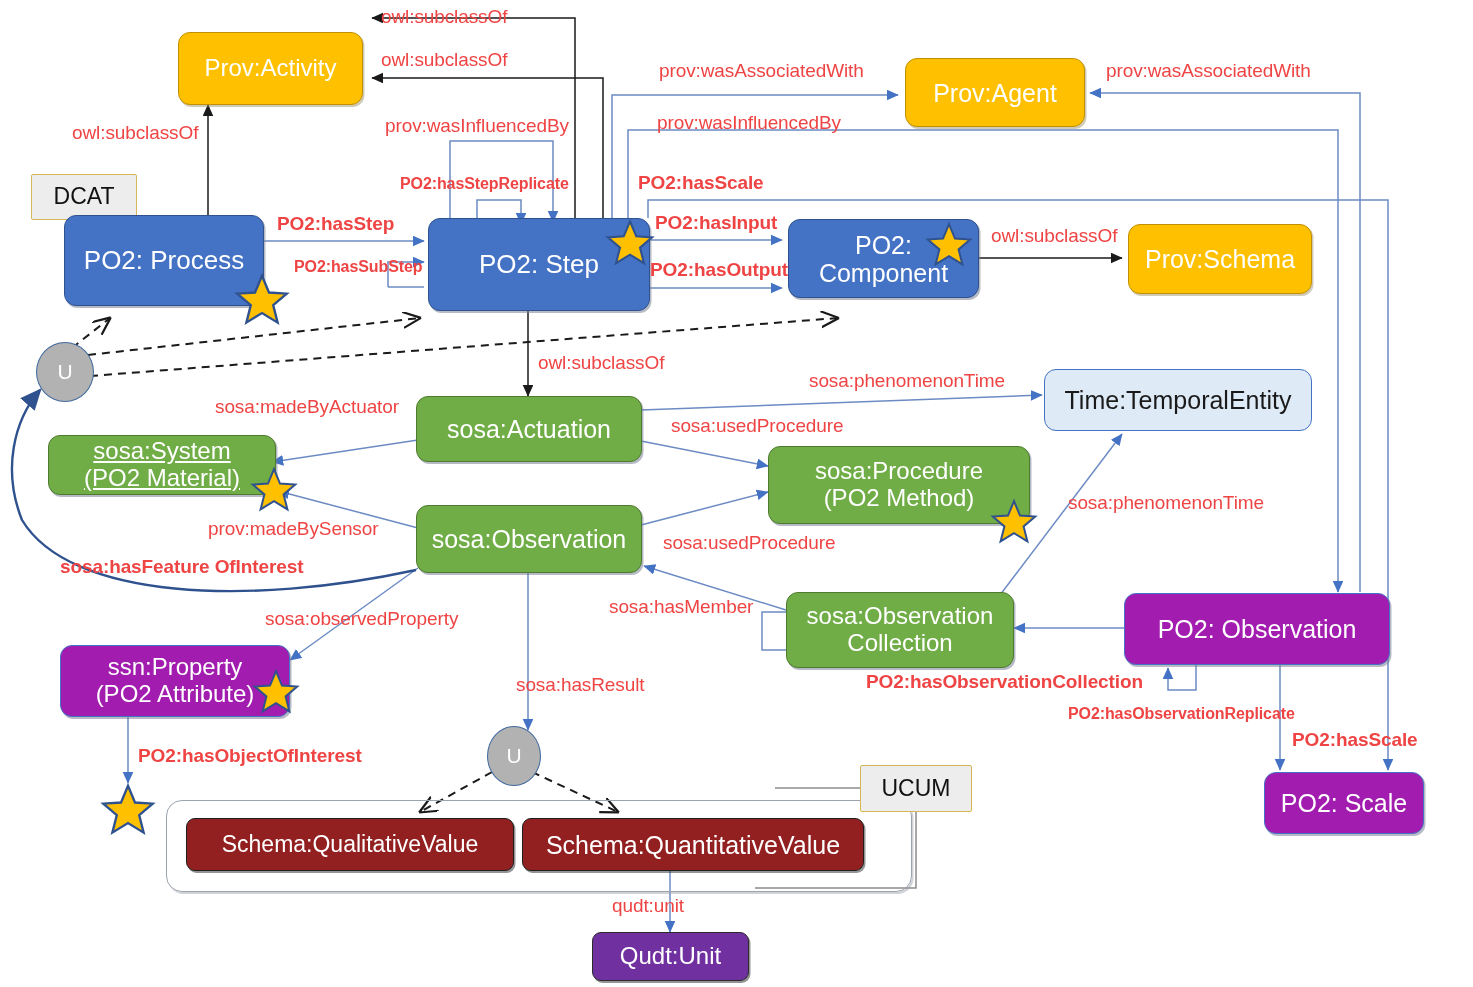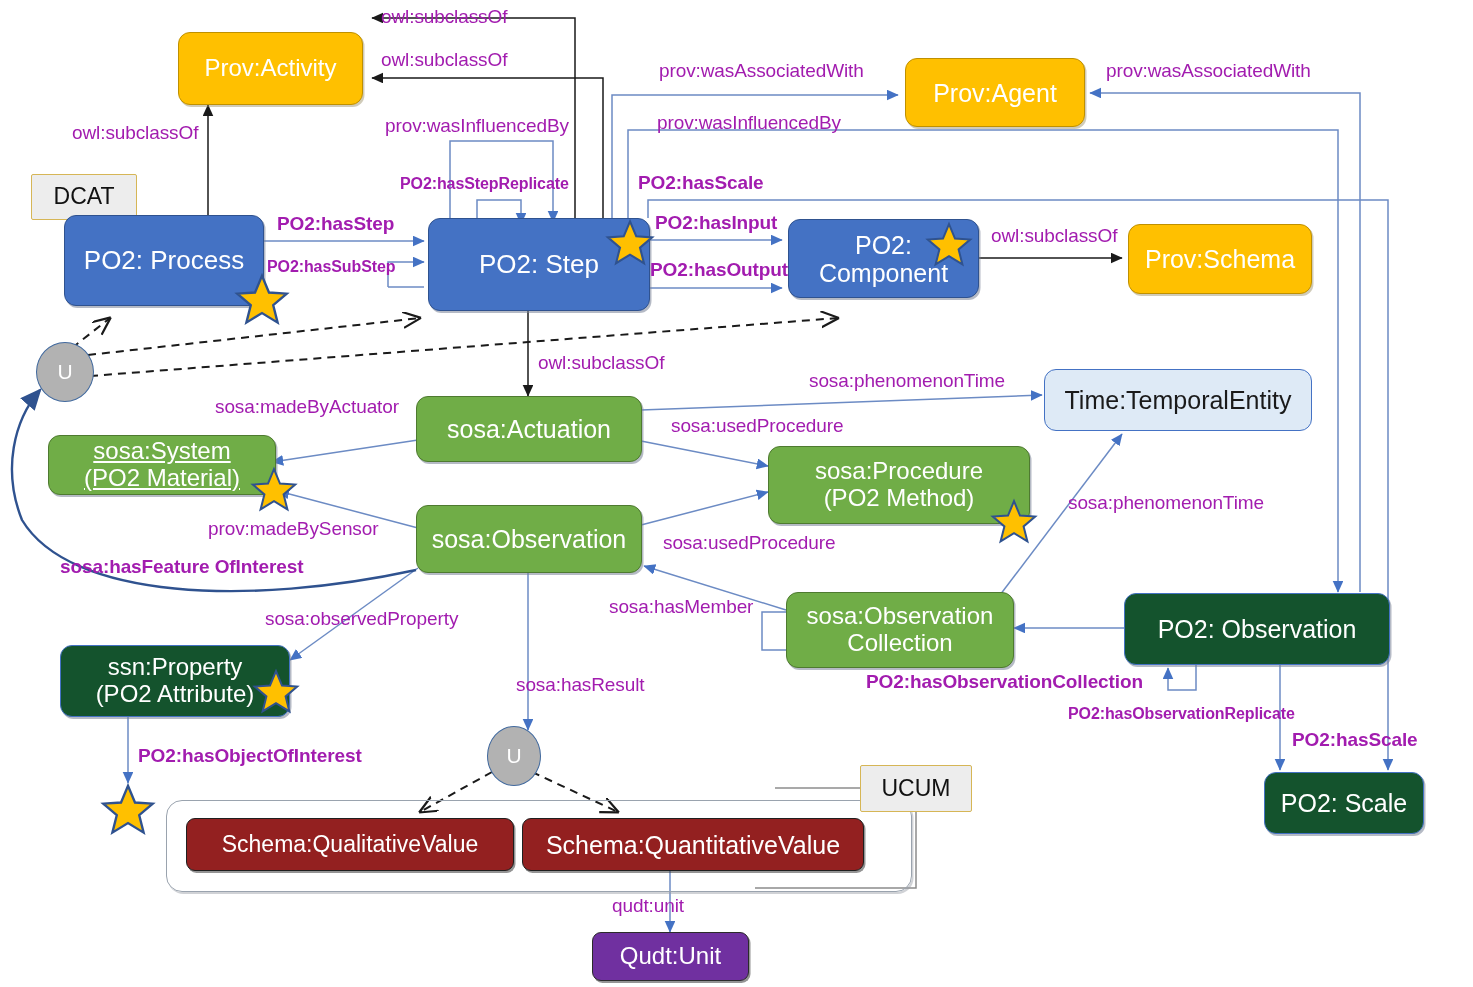--- a/index.html
+++ b/index.html
@@ -11,38 +11,38 @@
         justify-content:center;text-align:center;border-radius:12px;
         line-height:1.12;z-index:5;}
   .node span{display:block;padding:0 6px;}
 
   .n-blue  {background:#4472C4;border:1.5px solid #2F528F;color:#ffffff;
             box-shadow:1.5px 2px 0 rgba(120,130,150,.55);}
   .n-yellow{background:#FFC000;border:1.5px solid #BF9000;color:#ffffff;
             box-shadow:1.5px 2px 0 rgba(150,140,100,.45);}
   .n-green {background:#70AD47;border:1.5px solid #4E7A30;color:#ffffff;
             box-shadow:1.5px 2px 0 rgba(120,130,150,.55);}
-  .n-orange{background:#14532d;border:1.5px solid #4472C4;color:#ffffff;
+  .n-orange{background:#a21caf;border:1.5px solid #4472C4;color:#ffffff;
             box-shadow:1.5px 2px 0 rgba(120,130,150,.55);}
   .n-lblue {background:#DEEAF6;border:1.5px solid #4472C4;color:#1a1a1a;}
   .n-dred  {background:#932020;border:1.5px solid #1f1f1f;color:#ffffff;
             box-shadow:1.5px 2px 0 rgba(60,60,60,.55);}
   .n-purple{background:#7030A0;border:1.5px solid #2b2b2b;color:#ffffff;
             box-shadow:1.5px 2px 0 rgba(60,60,60,.55);}
   .n-gray  {background:#EDEDED;border:1.5px solid #D6B656;color:#111;border-radius:2px;
             font-size:23px;}
 
   .grp{position:absolute;border:1.6px solid #9AA3AE;border-radius:16px;
        background:transparent;z-index:3;box-shadow:1.5px 2px 0 rgba(150,155,165,.45);}
 
   .ucirc{position:absolute;border-radius:50%;background:#B2B2B2;border:1.6px solid #41699E;
          color:#fff;display:flex;align-items:center;justify-content:center;
          font-size:21px;z-index:6;}
 
-  .lbl{position:absolute;white-space:nowrap;color:#a21caf;z-index:8;
+  .lbl{position:absolute;white-space:nowrap;color:#ef4444;z-index:8;
        font-size:19px;letter-spacing:-.1px;}
   .lbl.b{font-weight:bold;font-size:19px;}
   .lbl.sm{font-size:16px;font-weight:bold;}
 
   .star{position:absolute;z-index:9;}
 </style>
 </head>
 <body>
 
 <div id="canvas">
@@ -267,21 +267,21 @@
   <div class="lbl" style="left:659px;top:60px;">prov:wasAssociatedWith</div>
   <div class="lbl" style="left:1106px;top:60px;">prov:wasAssociatedWith</div>
 
   <div class="lbl" style="left:385px;top:115px;">prov:wasInfluencedBy</div>
   <div class="lbl" style="left:657px;top:112px;">prov:wasInfluencedBy</div>
 
   <div class="lbl sm" style="left:400px;top:175px;">PO2:hasStepReplicate</div>
   <div class="lbl b" style="left:638px;top:172px;">PO2:hasScale</div>
 
   <div class="lbl b" style="left:277px;top:213px;">PO2:hasStep</div>
-  <div class="lbl sm" style="left:267px;top:258px;">PO2:hasSubStep</div>
+  <div class="lbl sm" style="left:267px;top:258px;padding-left:27px;">PO2:hasSubStep</div>
 
   <div class="lbl b" style="left:655px;top:212px;">PO2:hasInput</div>
   <div class="lbl b" style="left:650px;top:259px;">PO2:hasOutput</div>
 
   <div class="lbl" style="left:991px;top:225px;">owl:subclassOf</div>
   <div class="lbl" style="left:538px;top:352px;">owl:subclassOf</div>
 
   <div class="lbl" style="left:809px;top:370px;">sosa:phenomenonTime</div>
   <div class="lbl" style="left:215px;top:396px;">sosa:madeByActuator</div>
   <div class="lbl" style="left:671px;top:415px;">sosa:usedProcedure</div>

